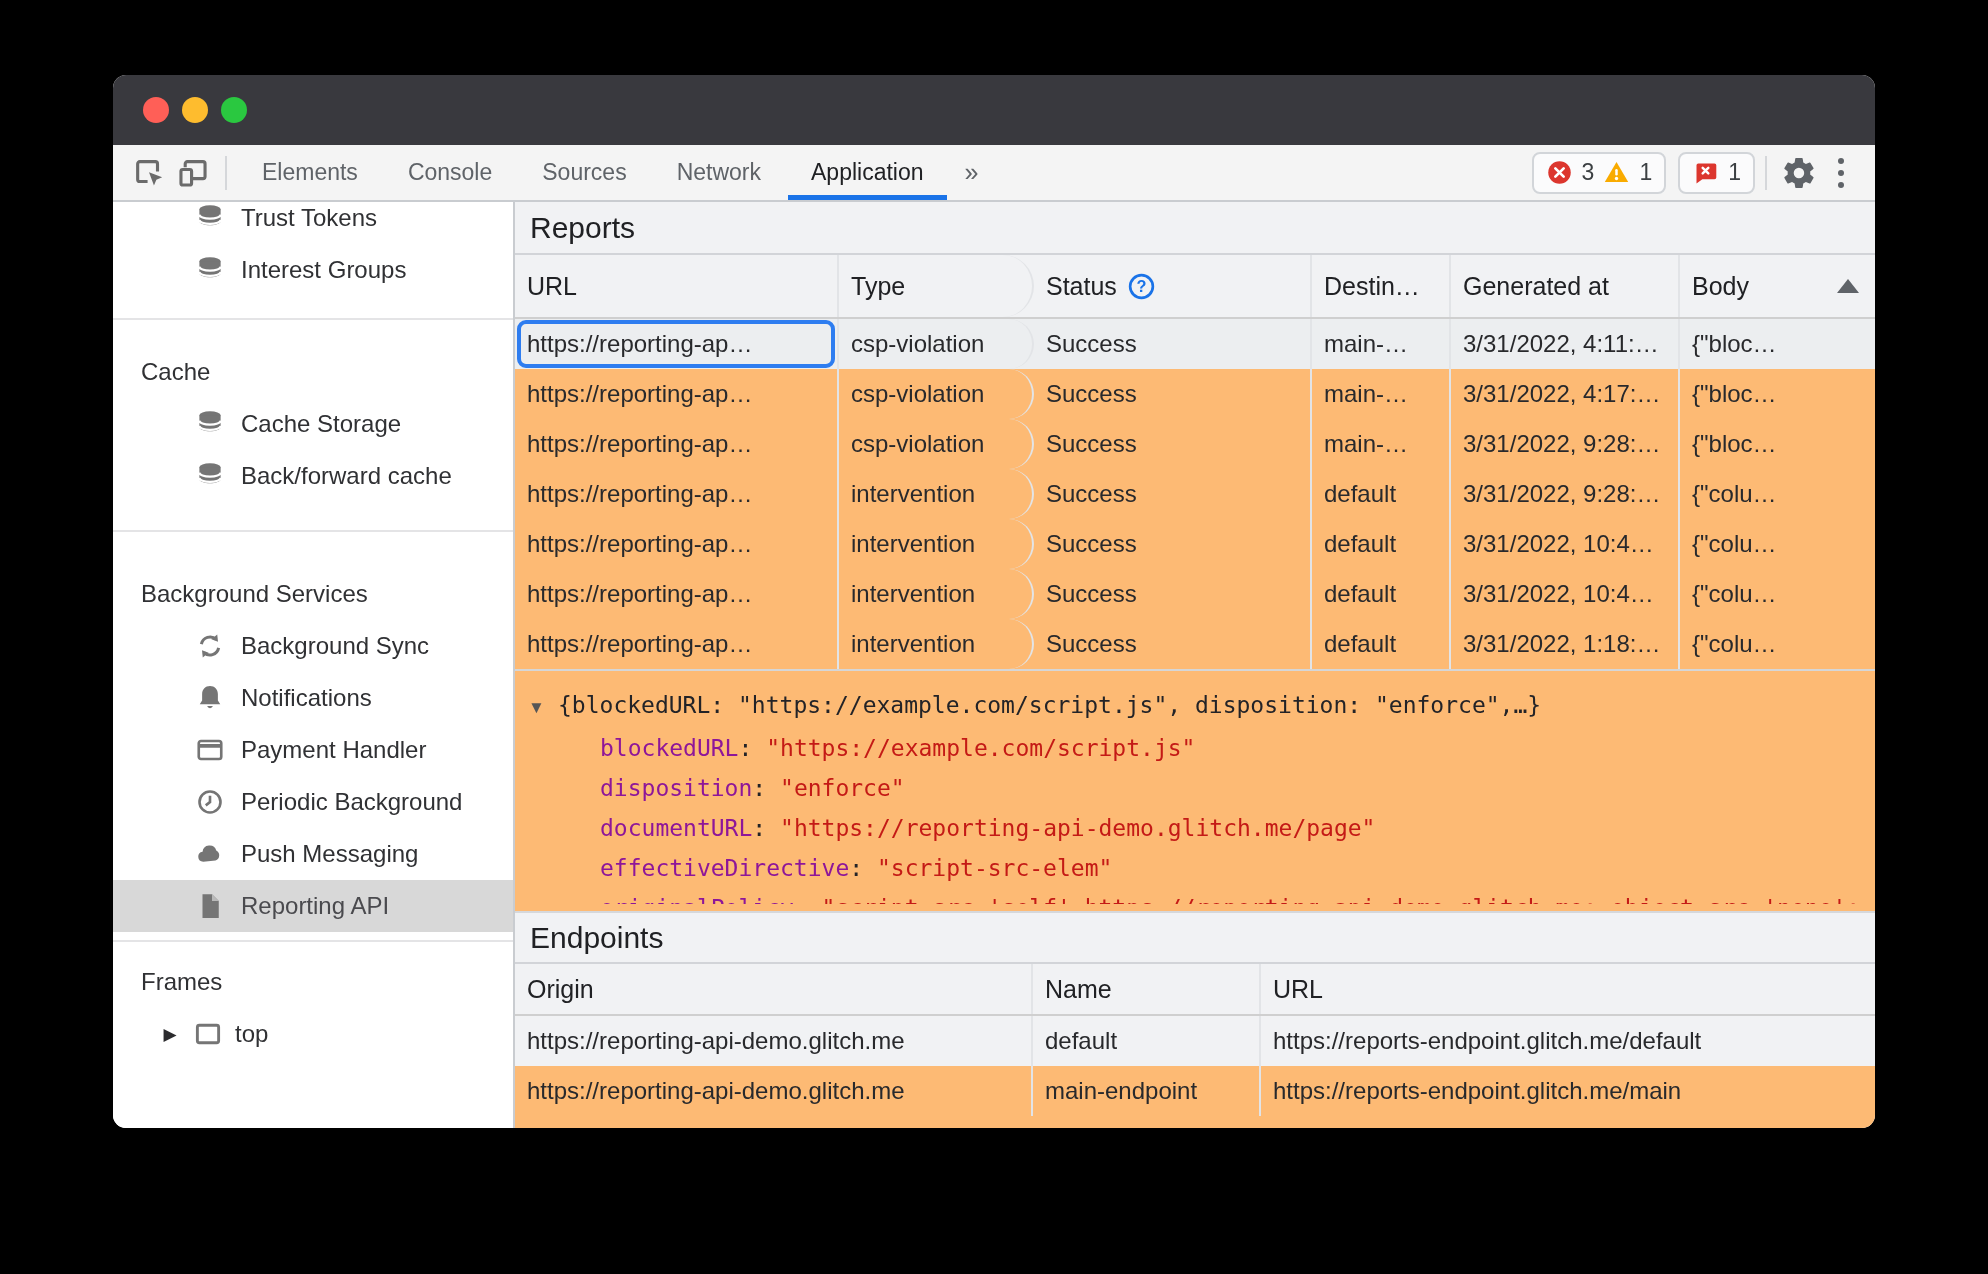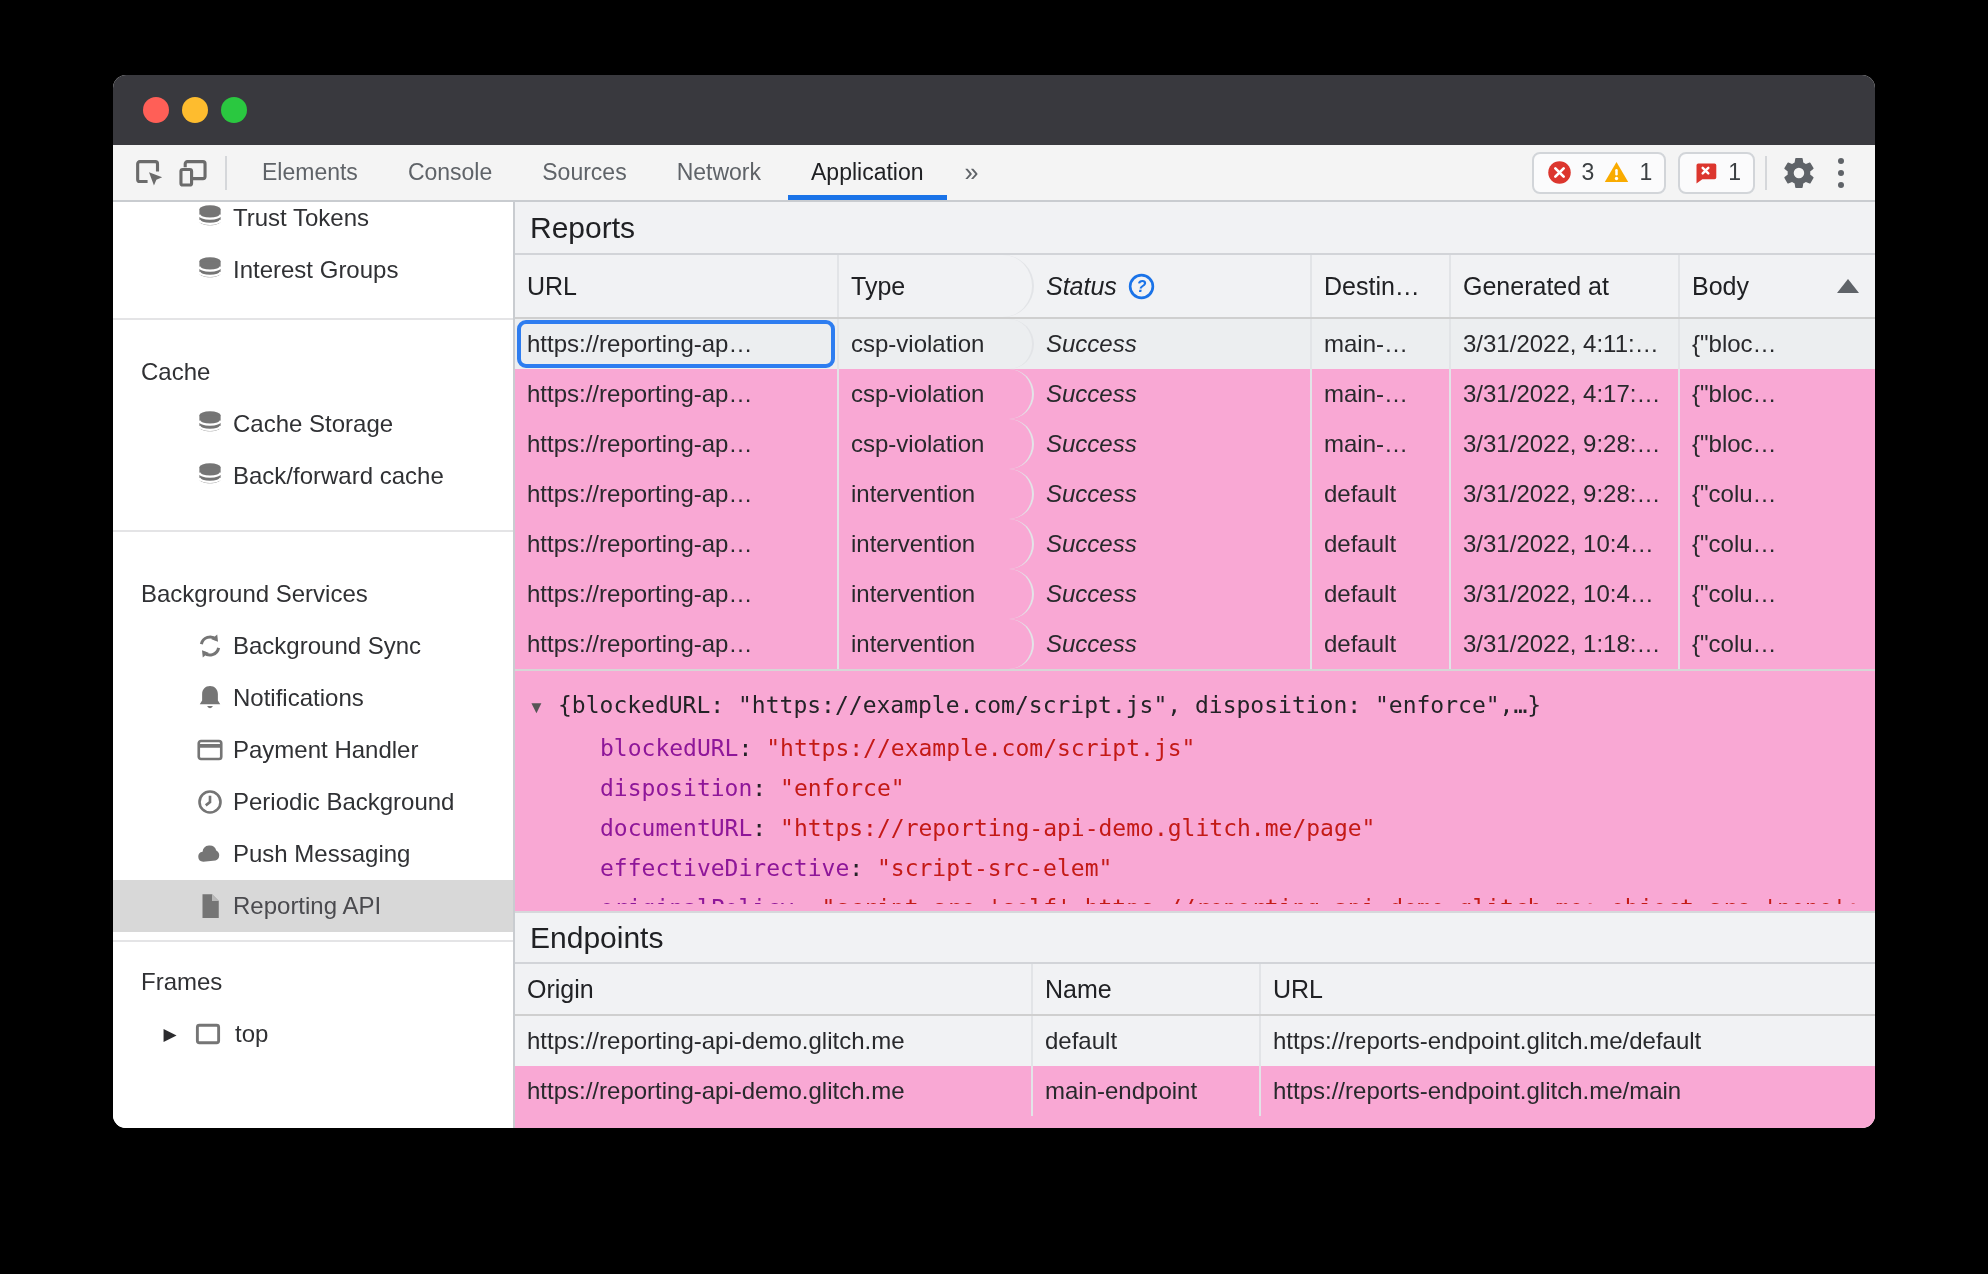--- a/index.html
+++ b/index.html
@@ -30,42 +30,42 @@
   .pill { align-self:center; height:42px; display:flex; align-items:center; gap:9px;
     border:2px solid #d2d5d9; border-radius:8px; background:#fbfbfc; padding:0 12px; font-size:23px; color:#3c4043; }
   .pill + .pill { margin-left:12px; }
   .pill svg { display:block; }
   .kebab { display:flex; flex-direction:column; gap:6px; align-items:center; justify-content:center; width:40px; }
   .kebab i { width:6px; height:6px; border-radius:50%; background:#5f6368; }
   
   .mainrow { flex:1; display:flex; min-height:0; }
   
   .sidebar { width:402px; flex:none; border-right:2px solid #c9ccd0; overflow:hidden; background:#fff; }
-  .side-item { height:52px; display:flex; align-items:center; padding-left:82px; gap:8px;
+  .side-item { height:52px; display:flex; align-items:center; padding-left:82px; gap:16px;
     font-size:24px; color:#303134; white-space:nowrap; overflow:hidden; }
   .side-item .ic { width:30px; height:30px; flex:none; }
   .side-item.selected { background:#d8d8d8; color:#4a4a4e; }
   .side-header { height:52px; display:flex; align-items:center; padding-left:28px; font-size:24px; color:#303134; }
   .side-div { border-top:2px solid #e4e4e6; }
   .frame-item { padding-left:46px; gap:12px; }
   .disc { font-size:17px; color:#2b2b2e; width:22px; text-align:center; flex:none; }
   
-  .main { flex:1; display:flex; flex-direction:column; min-width:0; background:#f9a8d4; }
+  .main { flex:1; display:flex; flex-direction:column; min-width:0; background:#fdba74; }
   .section-heading { height:53px; flex:none; background:#f1f2f4; border-bottom:2px solid #d2d4d8;
     display:flex; align-items:center; padding-left:15px; font-size:30px; color:#202124; }
   .grid-header { flex:none; display:flex; background:#f1f2f4; border-bottom:2px solid #cfcfcf;
     font-size:25px; color:#202124; }
   .grid-header .cell { display:flex; align-items:center; }
   .cell { padding-left:12px; border-right:2px solid #e2e4e7; white-space:nowrap; overflow:hidden;
     display:flex; align-items:center; }
   .cell:last-child { border-right:none;border-radius:17px; }
   .r-head { height:64px; }
   .row { flex:none; display:flex; height:50px; font-size:24px; color:#28292c; }
   .row.selected { background:#eceef0; }
-  .c-url { width:324px; } .c-type { width:195px;border-radius:31px; } .c-status { width:278px;font-style:italic; }
+  .c-url { width:324px; } .c-type { width:195px;border-radius:31px; } .c-status { width:278px; }
   .c-dest { width:139px; } .c-gen { width:229px; } .c-body { flex:1; }
   .focus-cell { position:relative; }
   .focus-cell::after { content:""; position:absolute; inset:1px 2px; border:4px solid #2e7df0; border-radius:9px; }
   .help-ic { margin-left:10px; flex:none; display:flex; }
   .tri-up { width:0; height:0; border-left:11px solid transparent; border-right:11px solid transparent;
     border-bottom:14px solid #5f6368; margin-left:auto; margin-right:16px; }
   .grid-end { border-top:2px solid #d6d6d6; }
   
   .jsonpane { height:240px; flex:none; overflow:hidden; padding:14px 0 0 13px;
     font-family:"DejaVu Sans Mono",monospace; font-size:23px; line-height:40px; color:#232327; }

